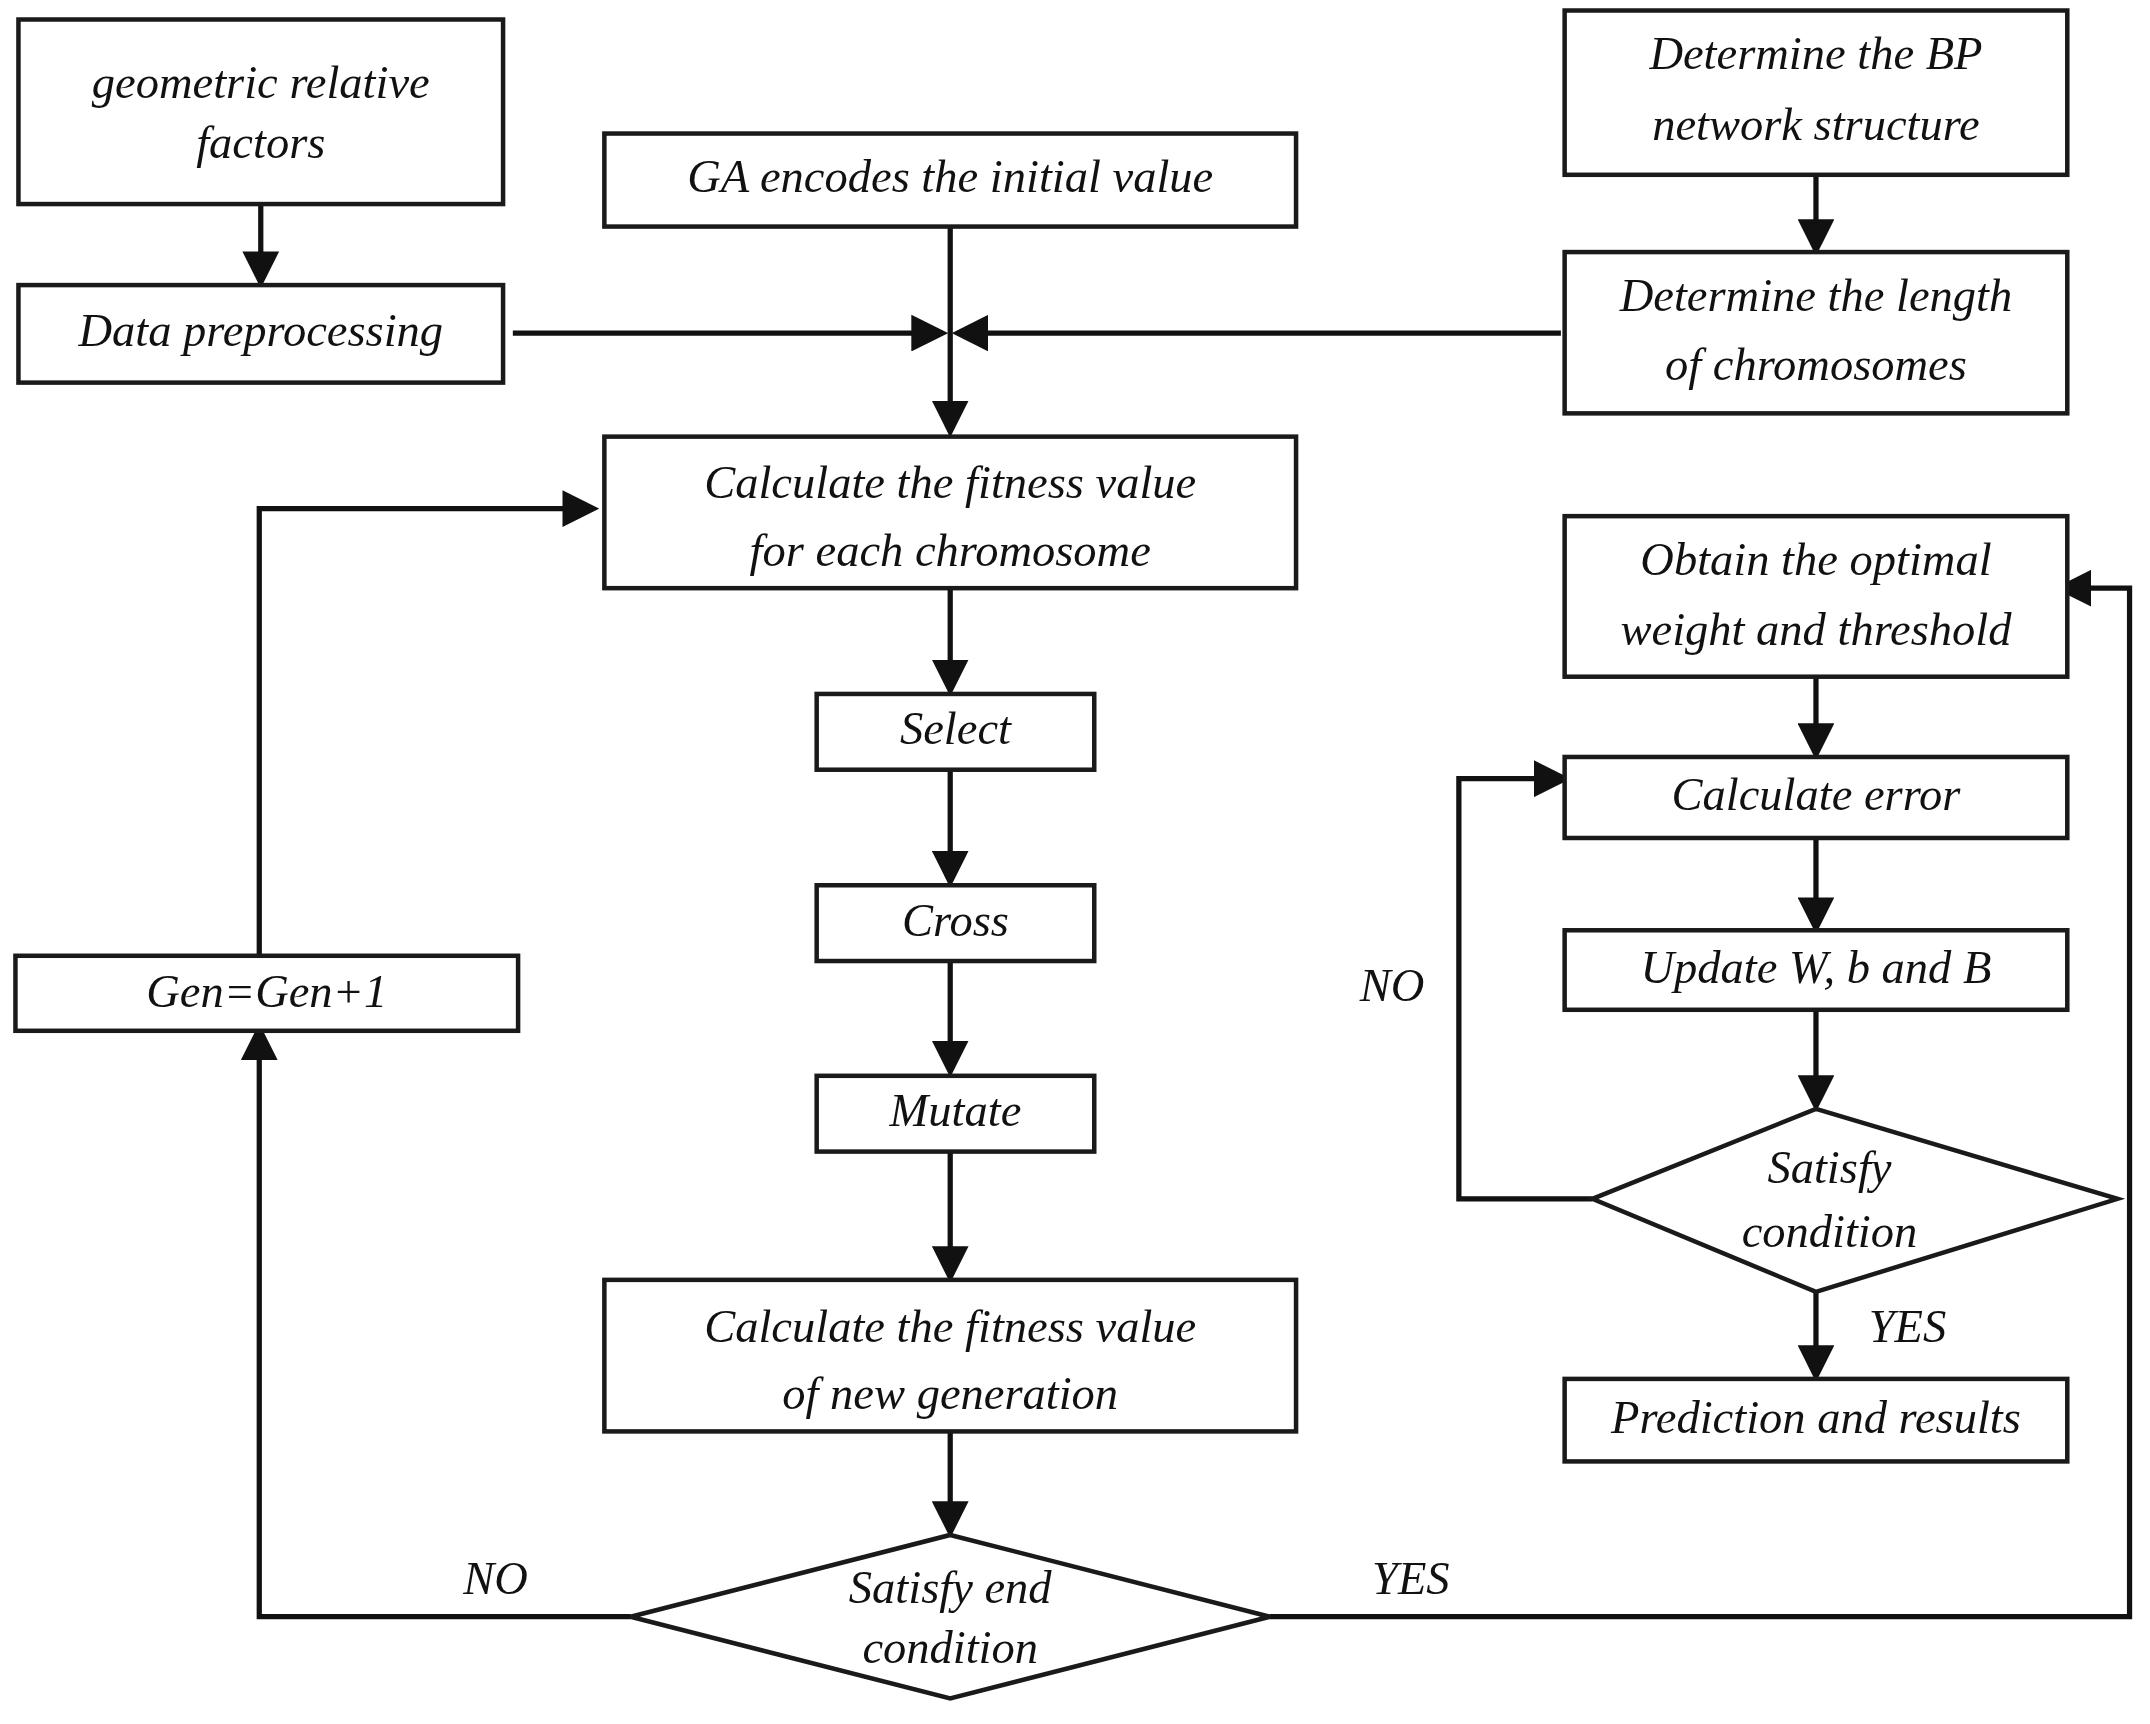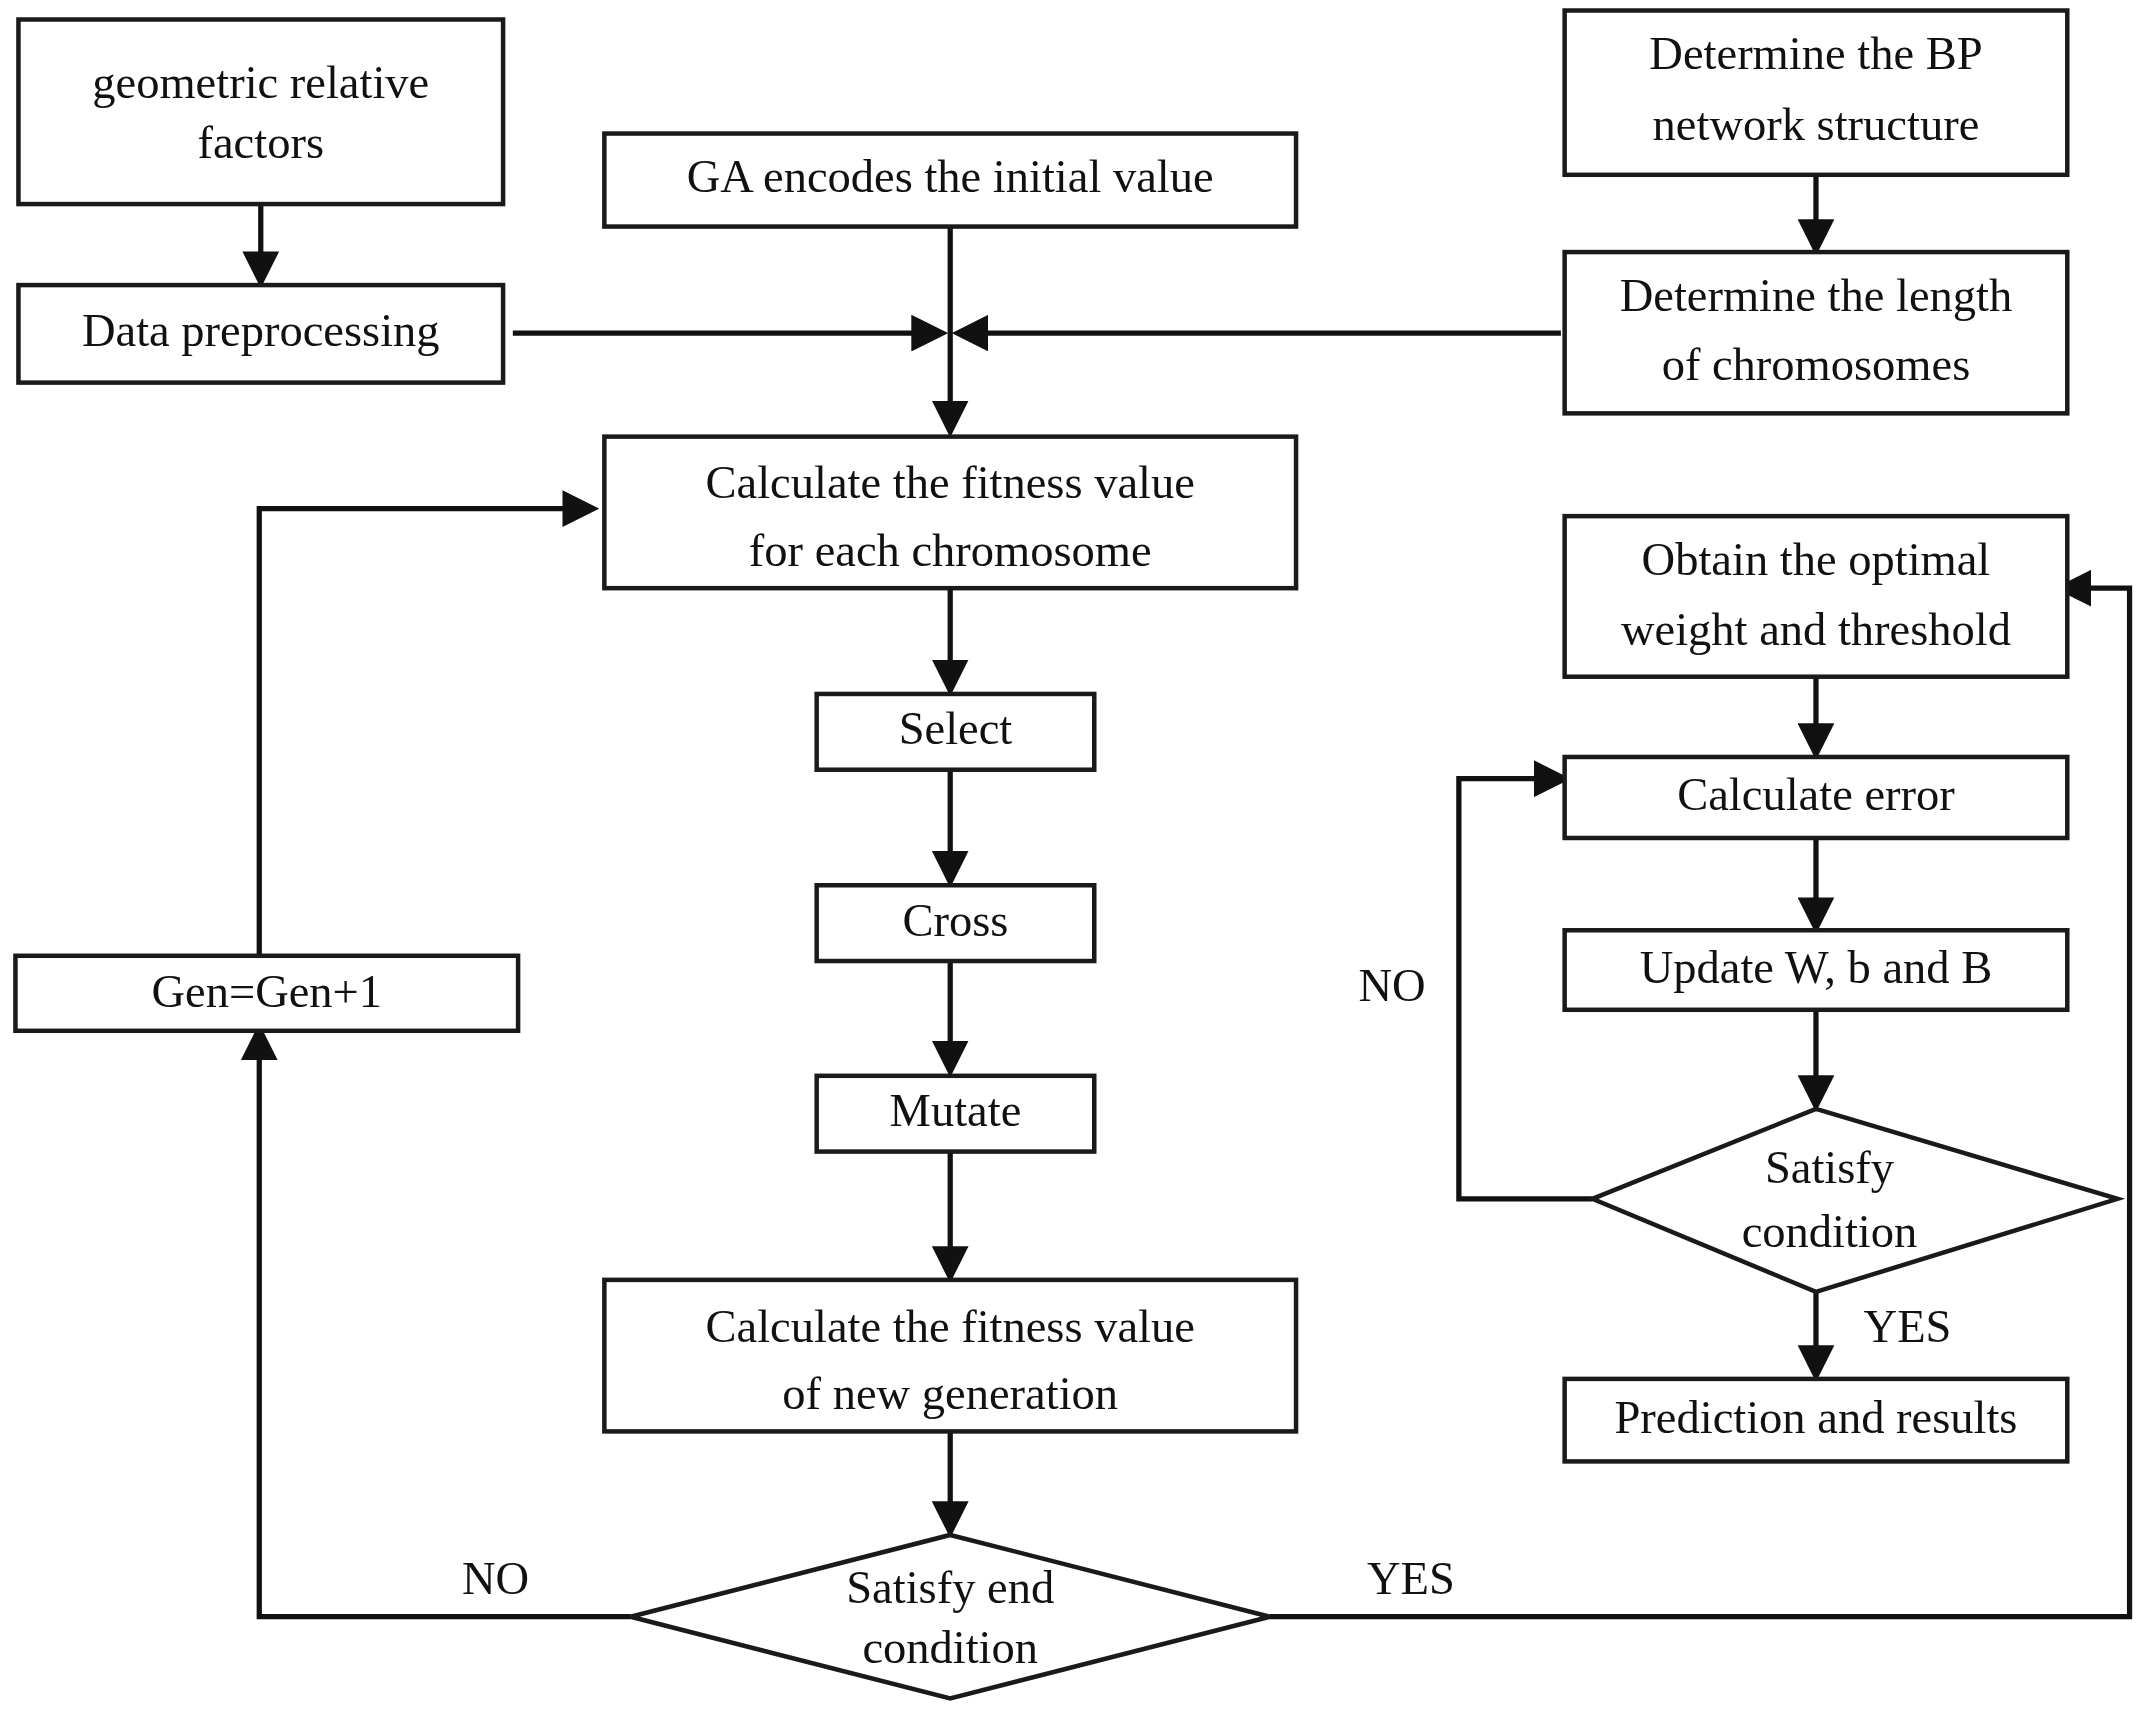--- a/index.html
+++ b/index.html
@@ -1,17 +1,17 @@
 <!DOCTYPE html>
 <html style="font-size:12px"><head>
 <meta charset="utf-8">
 <style>
   html,body{margin:0;padding:0;background:#ffffff;}
   body{font-family:"Liberation Serif", "DejaVu Serif", serif;}
-  #stage{position:relative;width:2151px;height:1724px;background:#fff;overflow:hidden;}
+  #stage{position:relative;width:2151px;height:1724px;background:#fff;overflow:hidden;font-style:italic;}
   svg{position:absolute;top:0;left:0;width:2151px;height:1724px;display:block;}
   .nodebox{fill:#ffffff;stroke:#1a1a1a;stroke-width:6;}
   .diamond{fill:#ffffff;stroke:#1a1a1a;stroke-width:6;}
   .flow{stroke:#111111;stroke-width:7;fill:none;stroke-linecap:butt;stroke-linejoin:miter;}
   .lbl{font-family:"Liberation Serif","DejaVu Serif",serif;fill:#111111;text-anchor:middle;dominant-baseline:middle;}
   .t62{font-size:62px;}
 </style>
 </head>
 <body>
 

